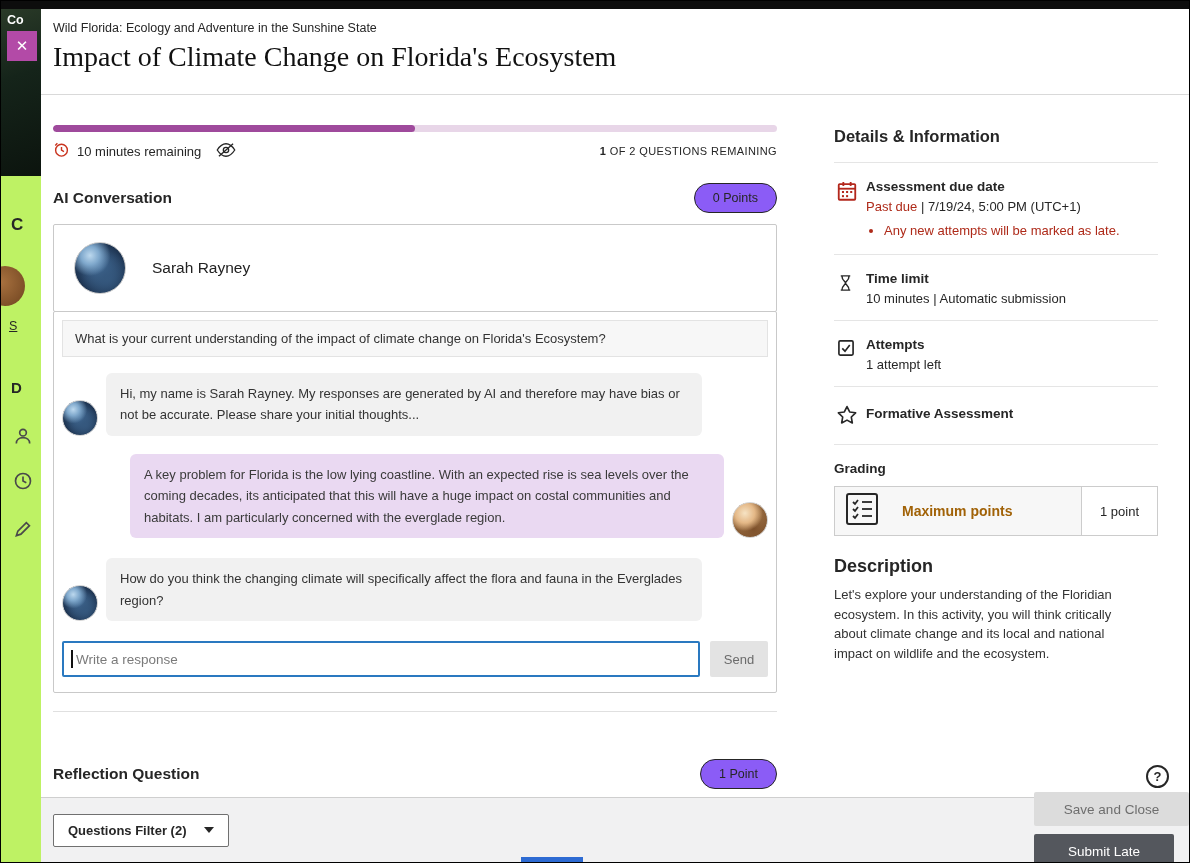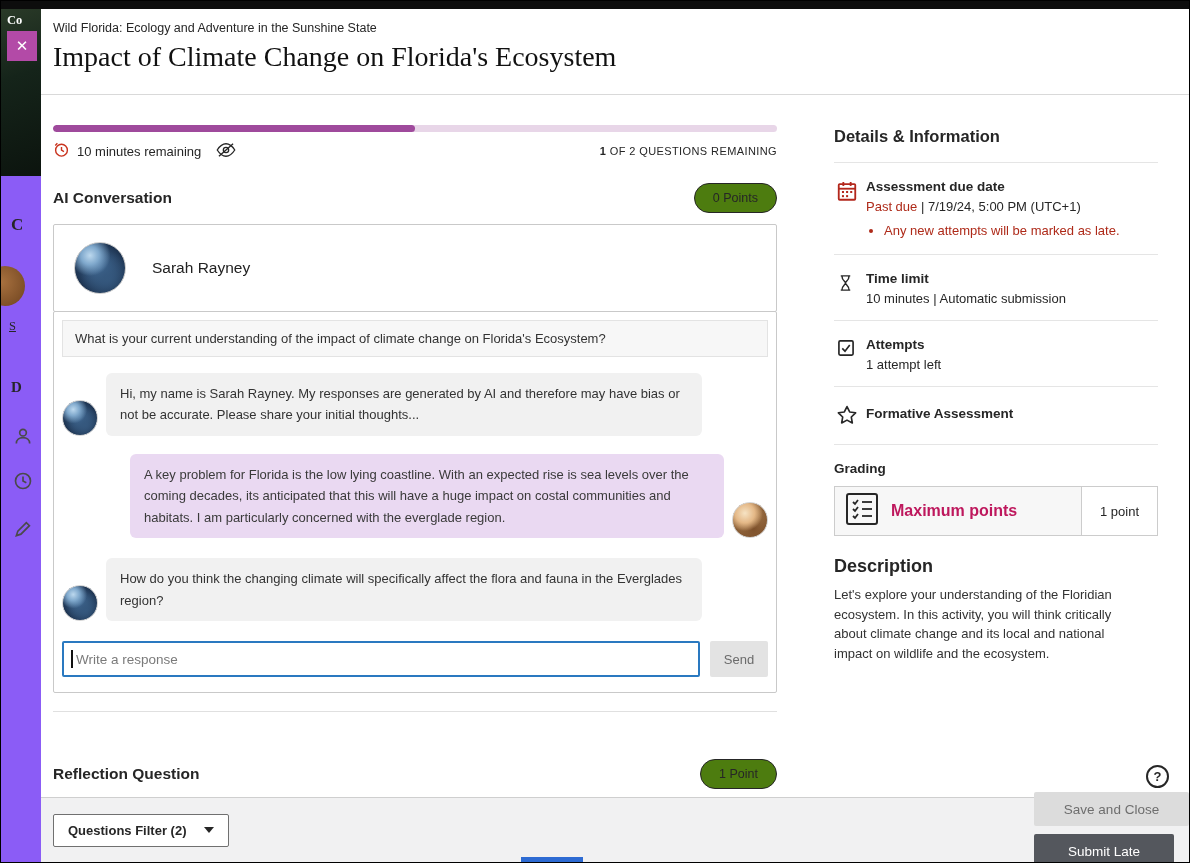--- a/index.html
+++ b/index.html
@@ -11,21 +11,21 @@
     --bubble-user:#ead9f2;
     --bubble-ai:#f1f1f1;
     --submit-bg:#54575d;
   }
   *{box-sizing:border-box;margin:0;padding:0;}
   body{font-family:"Liberation Sans",sans-serif;background:#888;}
   .page{position:relative;width:1190px;height:863px;background:#fff;border:1px solid #000;overflow:hidden;}
   .topbar{position:absolute;left:0;top:0;right:0;height:8px;background:#0d0d0d;z-index:30;}
 
   
-  .sliver{position:absolute;left:0;top:8px;width:40px;bottom:0;background:#8b5cf6;z-index:5;font-family:Liberation Serif, serif;}
+  .sliver{position:absolute;left:0;top:8px;width:40px;bottom:0;background:#bef264;z-index:5;}
   .sliver-photo{position:absolute;left:0;top:0;width:40px;height:167px;
     background:linear-gradient(160deg,#2a3a28 0%,#15241a 40%,#0c140e 100%);}
   .sliver-co{position:absolute;left:6px;top:4px;color:#fff;font-size:12.5px;font-weight:700;white-space:nowrap;}
   .sliver-c{position:absolute;left:10px;top:206px;font-size:17px;font-weight:700;color:#262626;}
   .sliver-avatar{position:absolute;left:-16px;top:257px;width:40px;height:40px;border-radius:50%;
     background:radial-gradient(circle at 40% 40%,#a8713f,#6e431f);}
   .sliver-link{position:absolute;left:8px;top:310px;font-size:12.5px;color:#262626;text-decoration:underline;}
   .sliver-d{position:absolute;left:10px;top:370px;font-size:15px;font-weight:700;color:#262626;}
   .sliver-ic{position:absolute;left:12px;width:20px;height:20px;color:#4a4a4a;}
 
@@ -46,21 +46,21 @@
 
   .status-row{margin-top:10px;height:18px;display:flex;align-items:center;justify-content:space-between;}
   .status-left{display:flex;align-items:center;gap:7px;}
   .status-left .timer-text{font-size:13px;color:#262626;}
   .eye-btn{background:none;border:none;margin-left:8px;display:flex;align-items:center;cursor:pointer;}
   .q-remaining{font-size:11px;letter-spacing:.4px;color:#262626;}
   .q-remaining b{font-weight:700;}
 
   .section-head{margin-top:24px;height:28px;display:flex;align-items:center;justify-content:space-between;gap:17px;}
   .section-head h2{font-size:15.5px;font-weight:700;color:#262626;}
-  .points-pill{border:1px solid #262626;border-radius:999px;background:#4d7c0f;font-size:12.5px;color:#262626;
+  .points-pill{border:1px solid #262626;border-radius:999px;background:#8b5cf6;font-size:12.5px;color:#262626;
     padding:7px 18px;white-space:nowrap;}
 
   .persona-card{margin-top:12px;height:88px;border:1px solid #c9c9c9;border-radius:2px;
     display:flex;align-items:center;padding-left:20px;background:#fff;}
   .avatar-lg{width:52px;height:52px;border-radius:50%;border:1px solid #ccc;flex:0 0 auto;
     background:radial-gradient(circle at 30% 25%,#bcd8ee 0%,#7fa8cc 18%,rgba(0,0,0,0) 40%),
                radial-gradient(circle at 65% 70%,#35587e 0%,rgba(0,0,0,0) 55%),
                radial-gradient(circle at 50% 50%,#4a76a3 0%,#1d3350 70%,#0d1626 100%);}
   .persona-name{margin-left:26px;font-size:15.5px;color:#222;}
 
@@ -101,21 +101,21 @@
   .d-icon{width:30px;flex:0 0 auto;padding-top:1px;}
   .d-body{flex:1;}
   .d-label{font-size:13.5px;font-weight:700;color:#262626;}
   .d-value{margin-top:5px;font-size:13px;color:#262626;}
   .red-text{color:var(--past-due-red);}
   .warn-list{margin:9px 0 2px 18px;}
   .warn-list li{font-size:13px;color:var(--past-due-red);}
   .grading-h{margin-top:16px;font-size:13.5px;font-weight:700;color:#262626;}
   .grading-box{margin-top:10px;height:50px;border:1px solid #ccc;display:flex;align-items:stretch;background:#f7f7f7;}
   .grading-left{flex:1;display:flex;align-items:center;padding-left:10px;}
-  .grading-left .g-label{margin-left:12px;font-size:16px;font-weight:700;color:#be185d;}
+  .grading-left .g-label{margin-left:23px;font-size:14px;font-weight:700;color:#a16207;}
   .grading-right{width:76px;border-left:1px solid #ccc;background:#fff;display:flex;align-items:center;justify-content:center;
     font-size:13px;color:#262626;}
   .desc-h{margin-top:20px;font-size:18px;font-weight:700;color:#262626;}
   .desc-p{margin-top:8px;font-size:13px;line-height:1.5;color:#333;max-width:312px;}
 
   .help-btn{position:absolute;right:20px;top:756px;width:23px;height:23px;border-radius:50%;
     border:2px solid #262626;background:#fff;display:flex;align-items:center;justify-content:center;
     font-size:13px;font-weight:700;color:#262626;cursor:pointer;z-index:25;}
 
   

